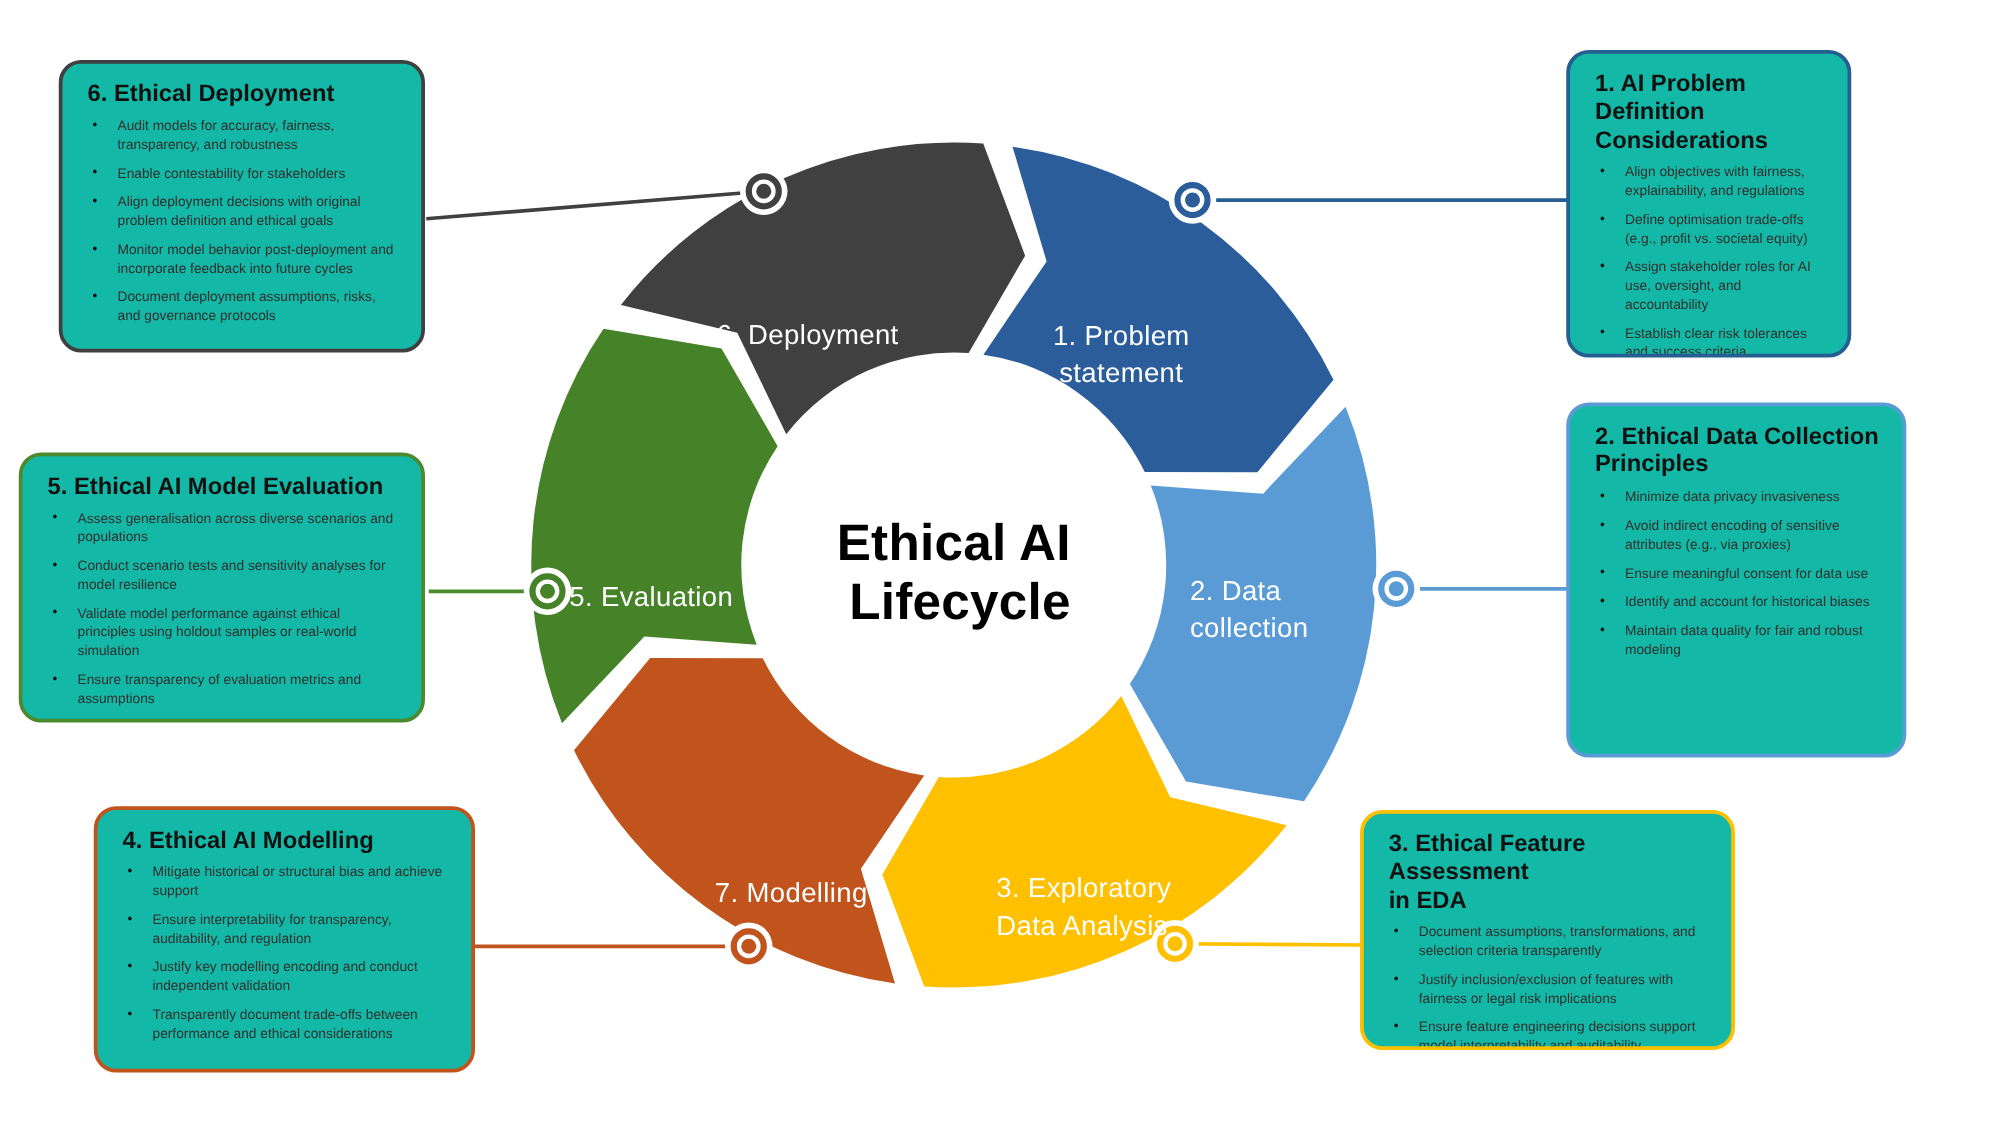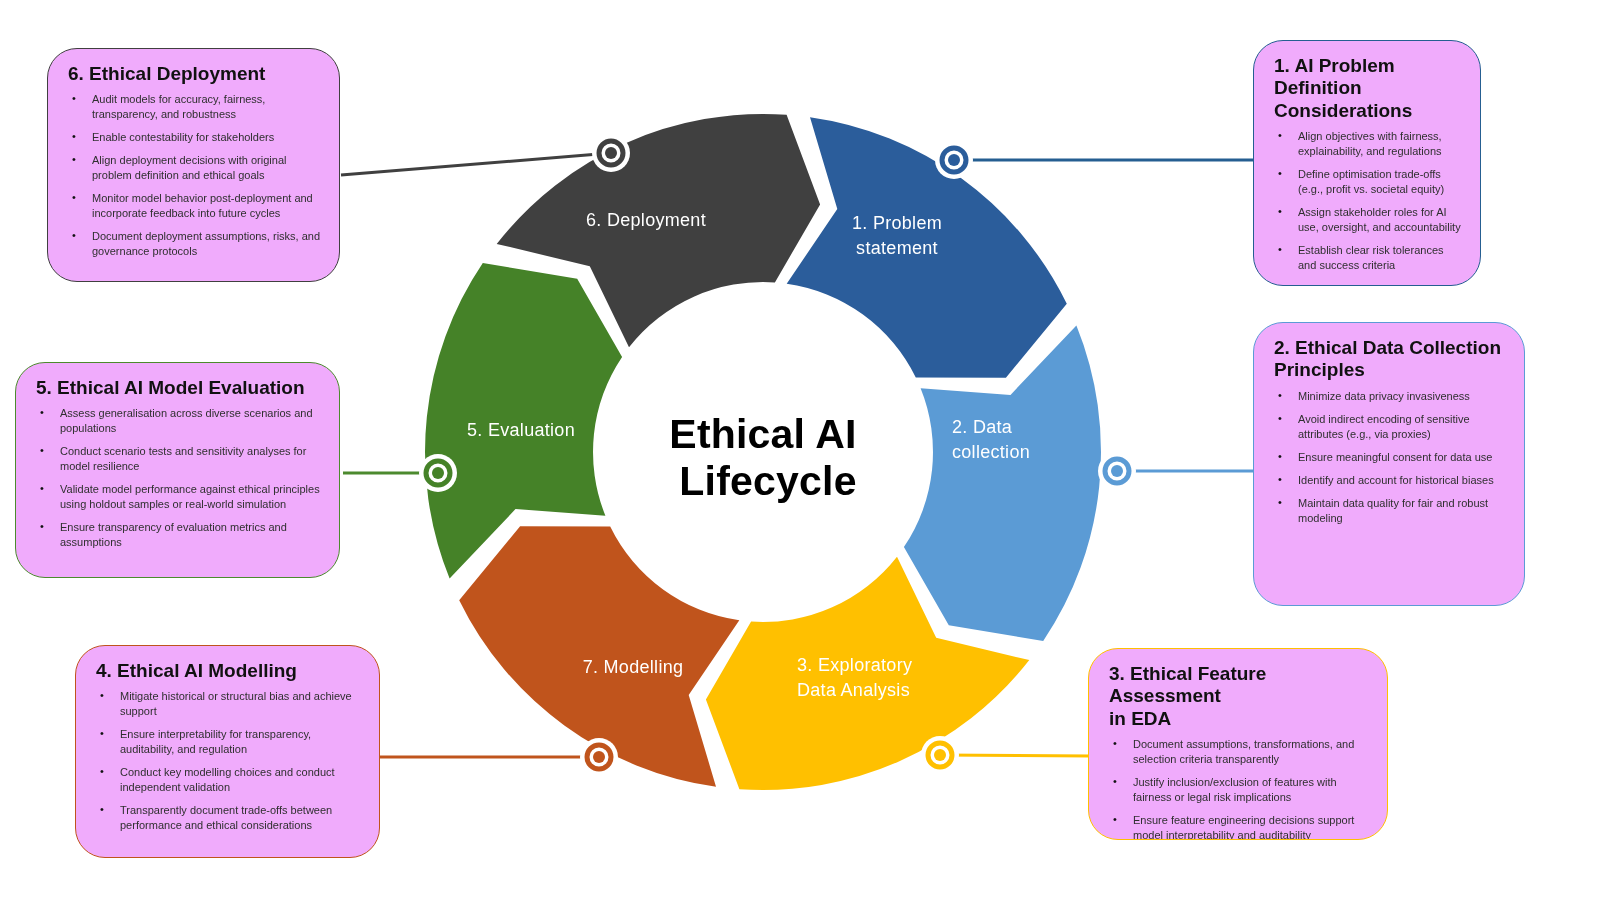--- a/index.html
+++ b/index.html
@@ -1,27 +1,27 @@
 <!DOCTYPE html>
 <html><head>
 <meta charset="utf-8">
 <style>
   html,body{margin:0;padding:0;background:#ffffff;}
   .stage{position:relative;width:1600px;height:900px;background:#ffffff;overflow:hidden;
          font-family:"Liberation Sans",sans-serif;}
   #ring-svg{position:absolute;left:0;top:0;width:1600px;height:900px;}
   #label-layer,#callout-layer{position:absolute;left:0;top:0;width:1600px;height:900px;pointer-events:none;}
-  .seg-label{position:absolute;transform:translate(-50%,-50%);color:#ffffff;font-size:18px;
-             line-height:1.38;text-align:center;white-space:pre-line;font-weight:400;letter-spacing:.3px;}
+  .seg-label{position:absolute;transform:translate(-50%,-50%);color:#ffffff;font-size:22px;
+             line-height:1.38;text-align:center;white-space:pre-line;font-weight:400;letter-spacing:.3px;margin-top:48px;}
   .seg-label.left{transform:translate(0,-50%);text-align:left;}
   .center-title{position:absolute;left:763px;top:458px;transform:translate(-50%,-50%);
                 font-size:41px;font-weight:700;color:#000;text-align:right;line-height:1.15;
                 white-space:pre-line;letter-spacing:.2px;}
-  .callout{position:absolute;box-sizing:border-box;background:#f0abfc;border:1px solid #7f1d1d;
-           border-radius:30px;padding:12px 16px 8px 14px;overflow:hidden;}
+  .callout{position:absolute;box-sizing:border-box;background:#14b8a6;border:3px solid #7f1d1d;
+           border-radius:18px;padding:12px 16px 8px 14px;overflow:hidden;}
   .callout-title{font-size:19px;font-weight:700;color:#111;line-height:1.18;white-space:pre-line;
                  margin:2px 0 7px 6px;}
   .callout-bullets{list-style:none;margin:0;padding:0;}
   .callout-bullets li{position:relative;padding-left:30px;font-size:11px;line-height:1.36;
                       color:#2f2f2f;margin-bottom:8px;}
   .callout-bullets li::before{content:"\2022";position:absolute;left:10px;top:-1px;color:#111;}
 </style>
 </head>
 <body>
 
@@ -112,21 +112,21 @@
           <li>Document assumptions, transformations, and selection criteria transparently</li>
           <li>Justify inclusion/exclusion of features with fairness or legal risk implications</li>
           <li>Ensure feature engineering decisions support model interpretability and auditability</li>
         </ul>
   </div>
       <div class="callout" style="left: 75px; top: 645px; width: 305px; height: 213px; border-color: rgb(192, 84, 28);">
     <div class="callout-title">4. Ethical AI Modelling</div>
     <ul class="callout-bullets">
           <li>Mitigate historical or structural bias and achieve support</li>
           <li>Ensure interpretability for transparency, auditability, and regulation</li>
-          <li>Conduct key modelling choices and conduct independent validation</li>
+          <li>Justify key modelling encoding and conduct independent validation</li>
           <li>Transparently document trade-offs between performance and ethical considerations</li>
         </ul>
   </div>
       <div class="callout" style="left: 15px; top: 362px; width: 325px; height: 216px; border-color: rgb(76, 138, 46);">
     <div class="callout-title">5. Ethical AI Model Evaluation</div>
     <ul class="callout-bullets">
           <li>Assess generalisation across diverse scenarios and populations</li>
           <li>Conduct scenario tests and sensitivity analyses for model resilience</li>
           <li>Validate model performance against ethical principles using holdout samples or real-world simulation</li>
           <li>Ensure transparency of evaluation metrics and assumptions</li>

